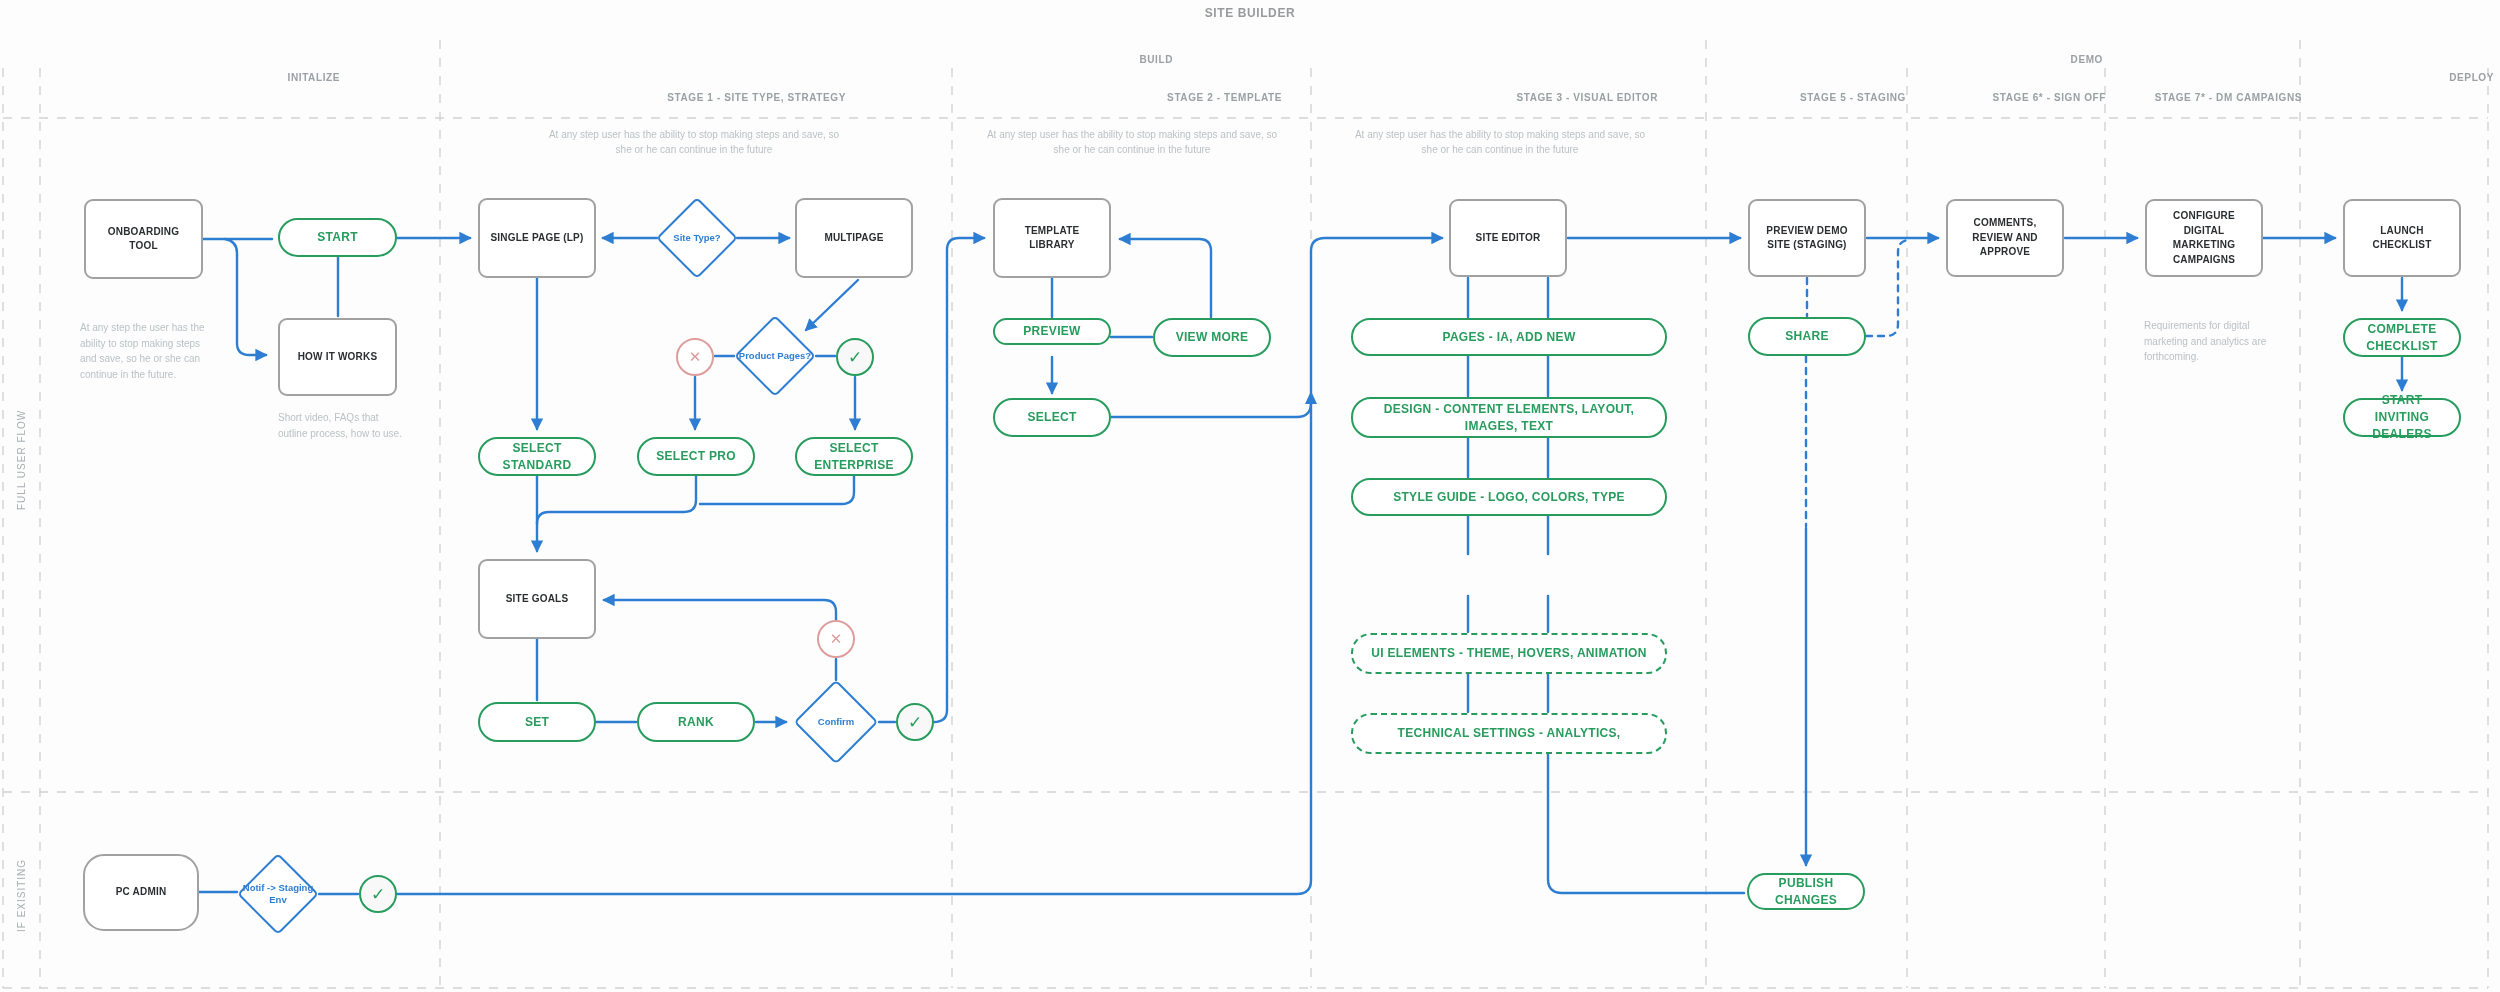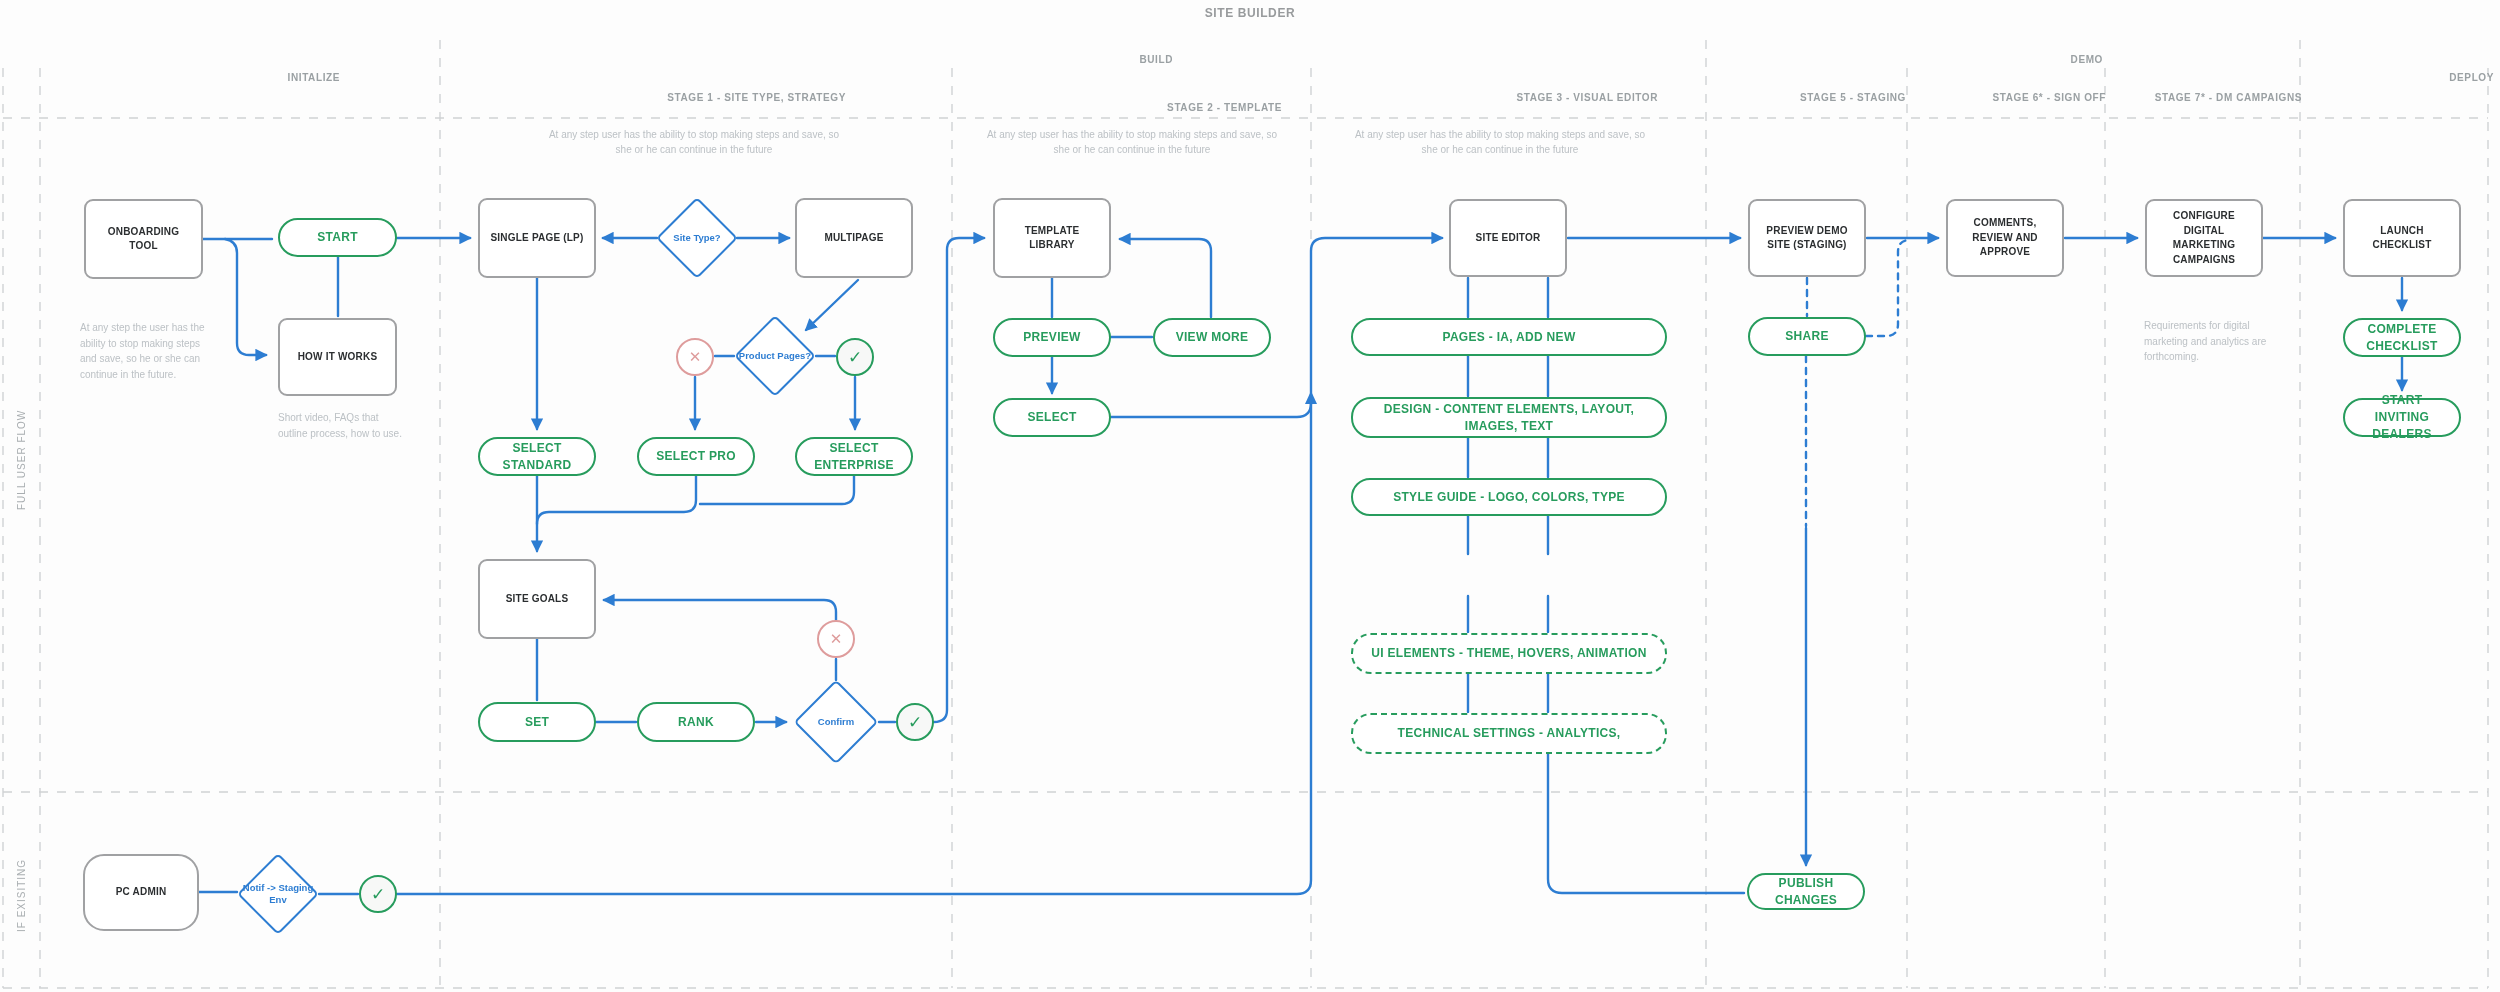--- a/index.html
+++ b/index.html
@@ -114,21 +114,21 @@
   </svg>
 
   <div class="abs title" style="left:1100px;top:6px;width:300px;">SITE BUILDER</div>
 
   <div class="abs phase-label" style="left:140px;top:72px;width:200px;">INITALIZE</div>
   <div class="abs phase-label" style="left:973px;top:54px;width:200px;">BUILD</div>
   <div class="abs phase-label" style="left:1903px;top:54px;width:200px;">DEMO</div>
   <div class="abs phase-label" style="left:2294px;top:72px;width:200px;">DEPLOY</div>
 
   <div class="abs stage-label" style="left:546px;top:92px;width:300px;">STAGE 1 - SITE TYPE, STRATEGY</div>
-  <div class="abs stage-label" style="left:982px;top:102px;width:300px;">STAGE 2 - TEMPLATE</div>
+  <div class="abs stage-label" style="left:982px;top:92px;width:300px;">STAGE 2 - TEMPLATE</div>
   <div class="abs stage-label" style="left:1358px;top:92px;width:300px;">STAGE 3 - VISUAL EDITOR</div>
   <div class="abs stage-label" style="left:1706px;top:92px;width:200px;">STAGE 5 - STAGING</div>
   <div class="abs stage-label" style="left:1906px;top:92px;width:200px;">STAGE 6* - SIGN OFF</div>
   <div class="abs stage-label" style="left:2102px;top:92px;width:200px;">STAGE 7* - DM CAMPAIGNS</div>
 
   <div class="abs stage-note" style="left:544px;top:128px;width:300px;">At any step user has the ability to stop making steps and save, so she or he can continue in the future</div>
   <div class="abs stage-note" style="left:982px;top:128px;width:300px;">At any step user has the ability to stop making steps and save, so she or he can continue in the future</div>
   <div class="abs stage-note" style="left:1350px;top:128px;width:300px;">At any step user has the ability to stop making steps and save, so she or he can continue in the future</div>
 
   <div class="abs row-label" style="left:8px;top:300px;height:320px;width:26px;">FULL USER FLOW</div>
@@ -164,21 +164,21 @@
       <span>Confirm</span>
     </div>
   <div class="abs circ no" style="left:817px;top:620px;">
       <span>✕</span>
     </div>
   <div class="abs circ ok" style="left:896px;top:703px;">
       <span>✓</span>
     </div>
 
   <div class="abs node rect" style="left:993px;top:198px;width:118px;height:80px;">TEMPLATE LIBRARY</div>
-  <div class="abs node pill" style="left:993px;top:318px;width:118px;height:39px;">PREVIEW</div>
+  <div class="abs node pill" style="left:993px;top:318px;width:118px;height:27px;">PREVIEW</div>
   <div class="abs node pill" style="left:1153px;top:318px;width:118px;height:39px;">VIEW MORE</div>
   <div class="abs node pill" style="left:993px;top:398px;width:118px;height:39px;">SELECT</div>
 
   <div class="abs node rect" style="left:1449px;top:199px;width:118px;height:78px;">SITE EDITOR</div>
   <div class="abs node pill" style="left:1351px;top:318px;width:316px;height:38px;">PAGES - IA, ADD NEW</div>
   <div class="abs node pill" style="left:1351px;top:397px;width:316px;height:41px;">DESIGN - CONTENT ELEMENTS, LAYOUT, IMAGES, TEXT</div>
   <div class="abs node pill" style="left:1351px;top:478px;width:316px;height:38px;">STYLE GUIDE - LOGO, COLORS, TYPE</div>
   <div class="abs node pill dashed" style="left:1351px;top:633px;width:316px;height:41px;">UI ELEMENTS - THEME, HOVERS, ANIMATION</div>
   <div class="abs node pill dashed" style="left:1351px;top:713px;width:316px;height:41px;">TECHNICAL SETTINGS - ANALYTICS,</div>
 

